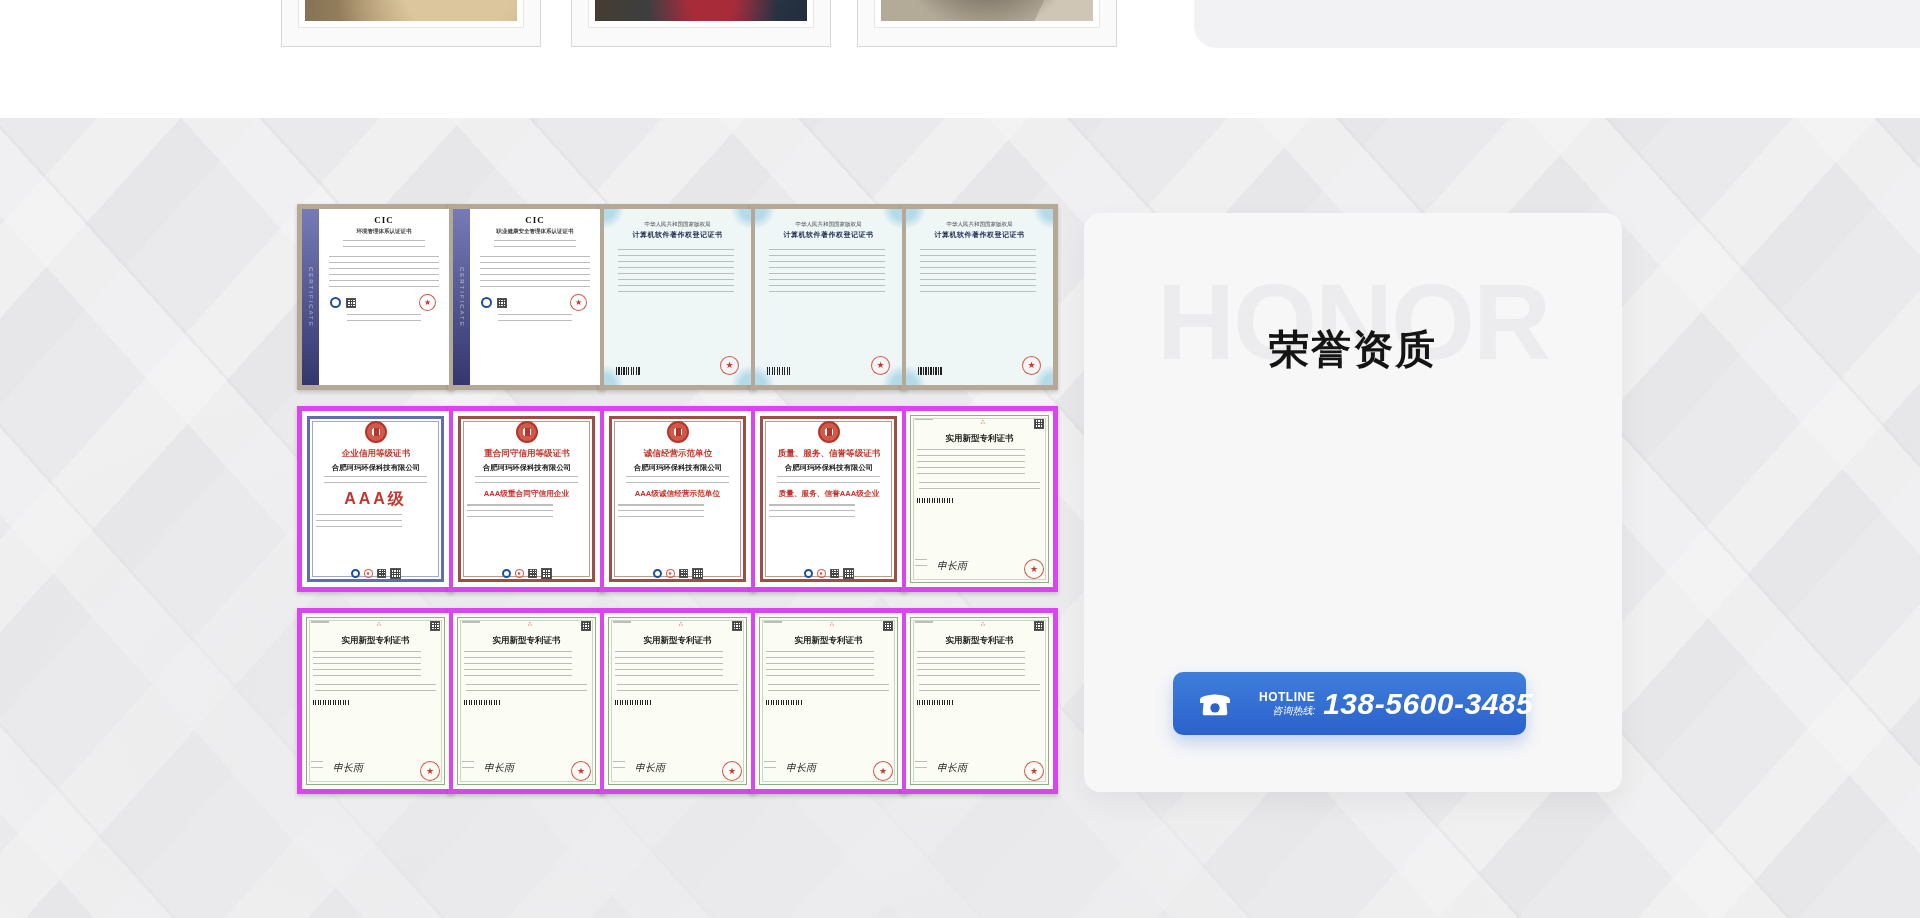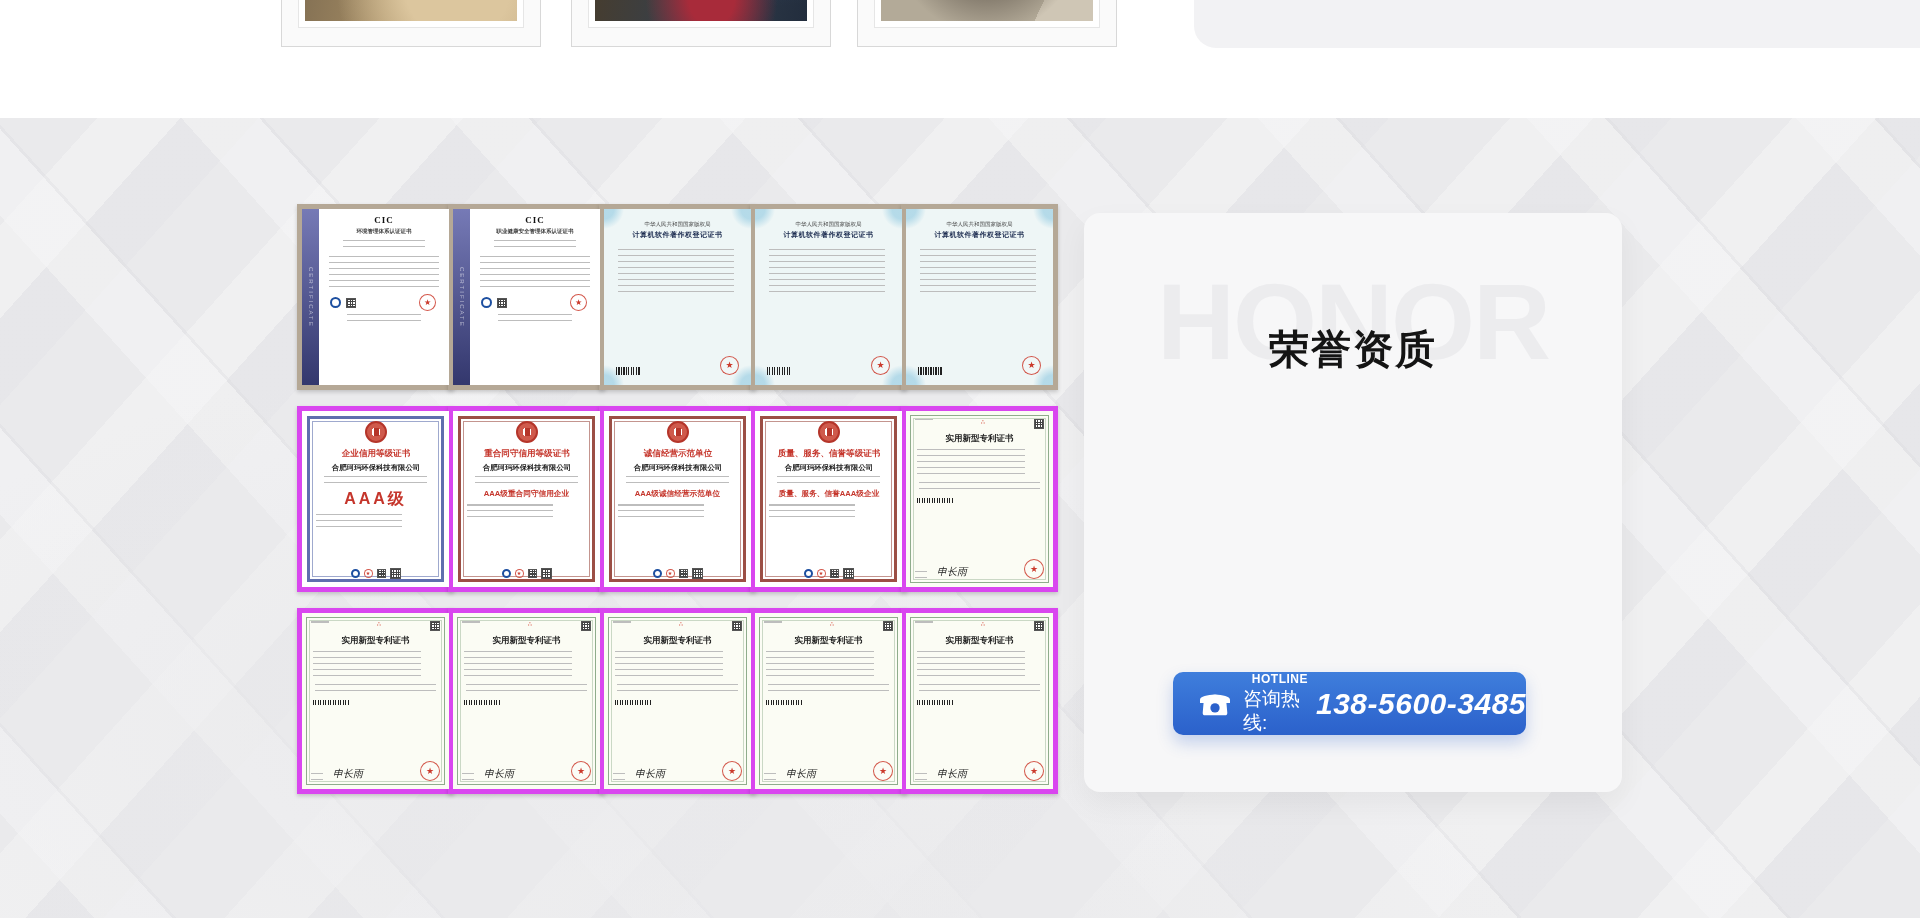--- a/index.html
+++ b/index.html
@@ -103,41 +103,41 @@
 
   
   .t-patent .paper{background:#fbfcf4;}
   .gframe{position:absolute;inset:4px;border:1px solid #8fac8c;}
   .gframe::after{content:'';position:absolute;inset:2px;border:1px solid rgba(143,172,140,.45);}
   .patent-in{position:relative;height:100%;padding:8px 9px 6px;box-sizing:border-box;display:flex;flex-direction:column;}
   .pt-top{display:flex;align-items:flex-start;width:100%;}
   .cnipa{margin:0 auto;font-size:11px;font-weight:bold;font-style:italic;color:#2457c5;line-height:1;}
   .cnipa::before{content:'∴';color:#d23b2c;font-size:6px;font-style:normal;vertical-align:top;margin-right:1px;}
   .pt-title{font-size:8.5px;font-weight:bold;color:#222;text-align:center;white-space:nowrap;margin-top:3px;}
-  .pt-foot{display:flex;align-items:flex-end;margin-top:auto;padding-bottom:2px;}
+  .pt-foot{display:flex;margin-top:auto;padding-bottom:2px;}
   .sig{font-family:"DejaVu Serif",serif;font-style:italic;font-size:10px;color:#222;margin-left:10px;}
   .pt-foot .seal{margin-left:auto;font-size:9px;}
 
   
   .honor-panel{position:absolute;left:1084px;top:95px;width:538px;height:579px;background:#f7f7f8;
     border-radius:16px;z-index:3;box-shadow:0 12px 30px rgba(0,0,0,.05);}
   .watermark{position:absolute;left:0;right:0;top:55px;text-align:center;font-size:108px;font-weight:bold;
     color:#ececee;letter-spacing:-2px;line-height:1;z-index:1;user-select:none;}
   .honor-title{position:absolute;left:0;right:0;top:114px;margin:0;text-align:center;font-size:40px;line-height:44px;
     font-weight:bold;color:#141414;letter-spacing:2px;z-index:2;}
   .honor-text{position:absolute;left:30px;right:30px;top:185px;z-index:2;text-align:center;
     font-size:24px;line-height:41px;color:#4e4e4e;}
   .honor-text p{margin:0;}
   .hotline-btn{position:absolute;left:89px;top:459px;width:353px;height:63px;border-radius:10px;z-index:2;
     background:linear-gradient(180deg,#3f7edc,#2b61cb);box-shadow:0 8px 16px rgba(43,97,203,.25);
     display:flex;align-items:center;padding-left:24px;box-sizing:border-box;cursor:pointer;text-decoration:none;}
   .phone-icon{display:inline-flex;width:36px;height:28px;}
-  .hotline-labels{display:flex;flex-direction:column;color:#fff;margin-left:10px;line-height:1.25;align-items:flex-end;}
+  .hotline-labels{display:flex;flex-direction:column;color:#fff;margin-left:26px;line-height:1.25;align-items:flex-end;}
   .hl-en{font-size:12px;font-weight:bold;letter-spacing:.5px;}
-  .hl-zh{font-size:19px;}
+  .hl-zh{font-size:10px;font-style:italic;}
   .hotline-number{color:#fff;font-size:30px;font-weight:bold;letter-spacing:.5px;margin-left:8px;white-space:nowrap;font-style:italic;}
 </style>
 </head>
 <body>
 
 <div class="canvas">
 
   <header class="top-band">
     <div class="gallery-card" style="left:281px;">
       <div class="photo-frame">

